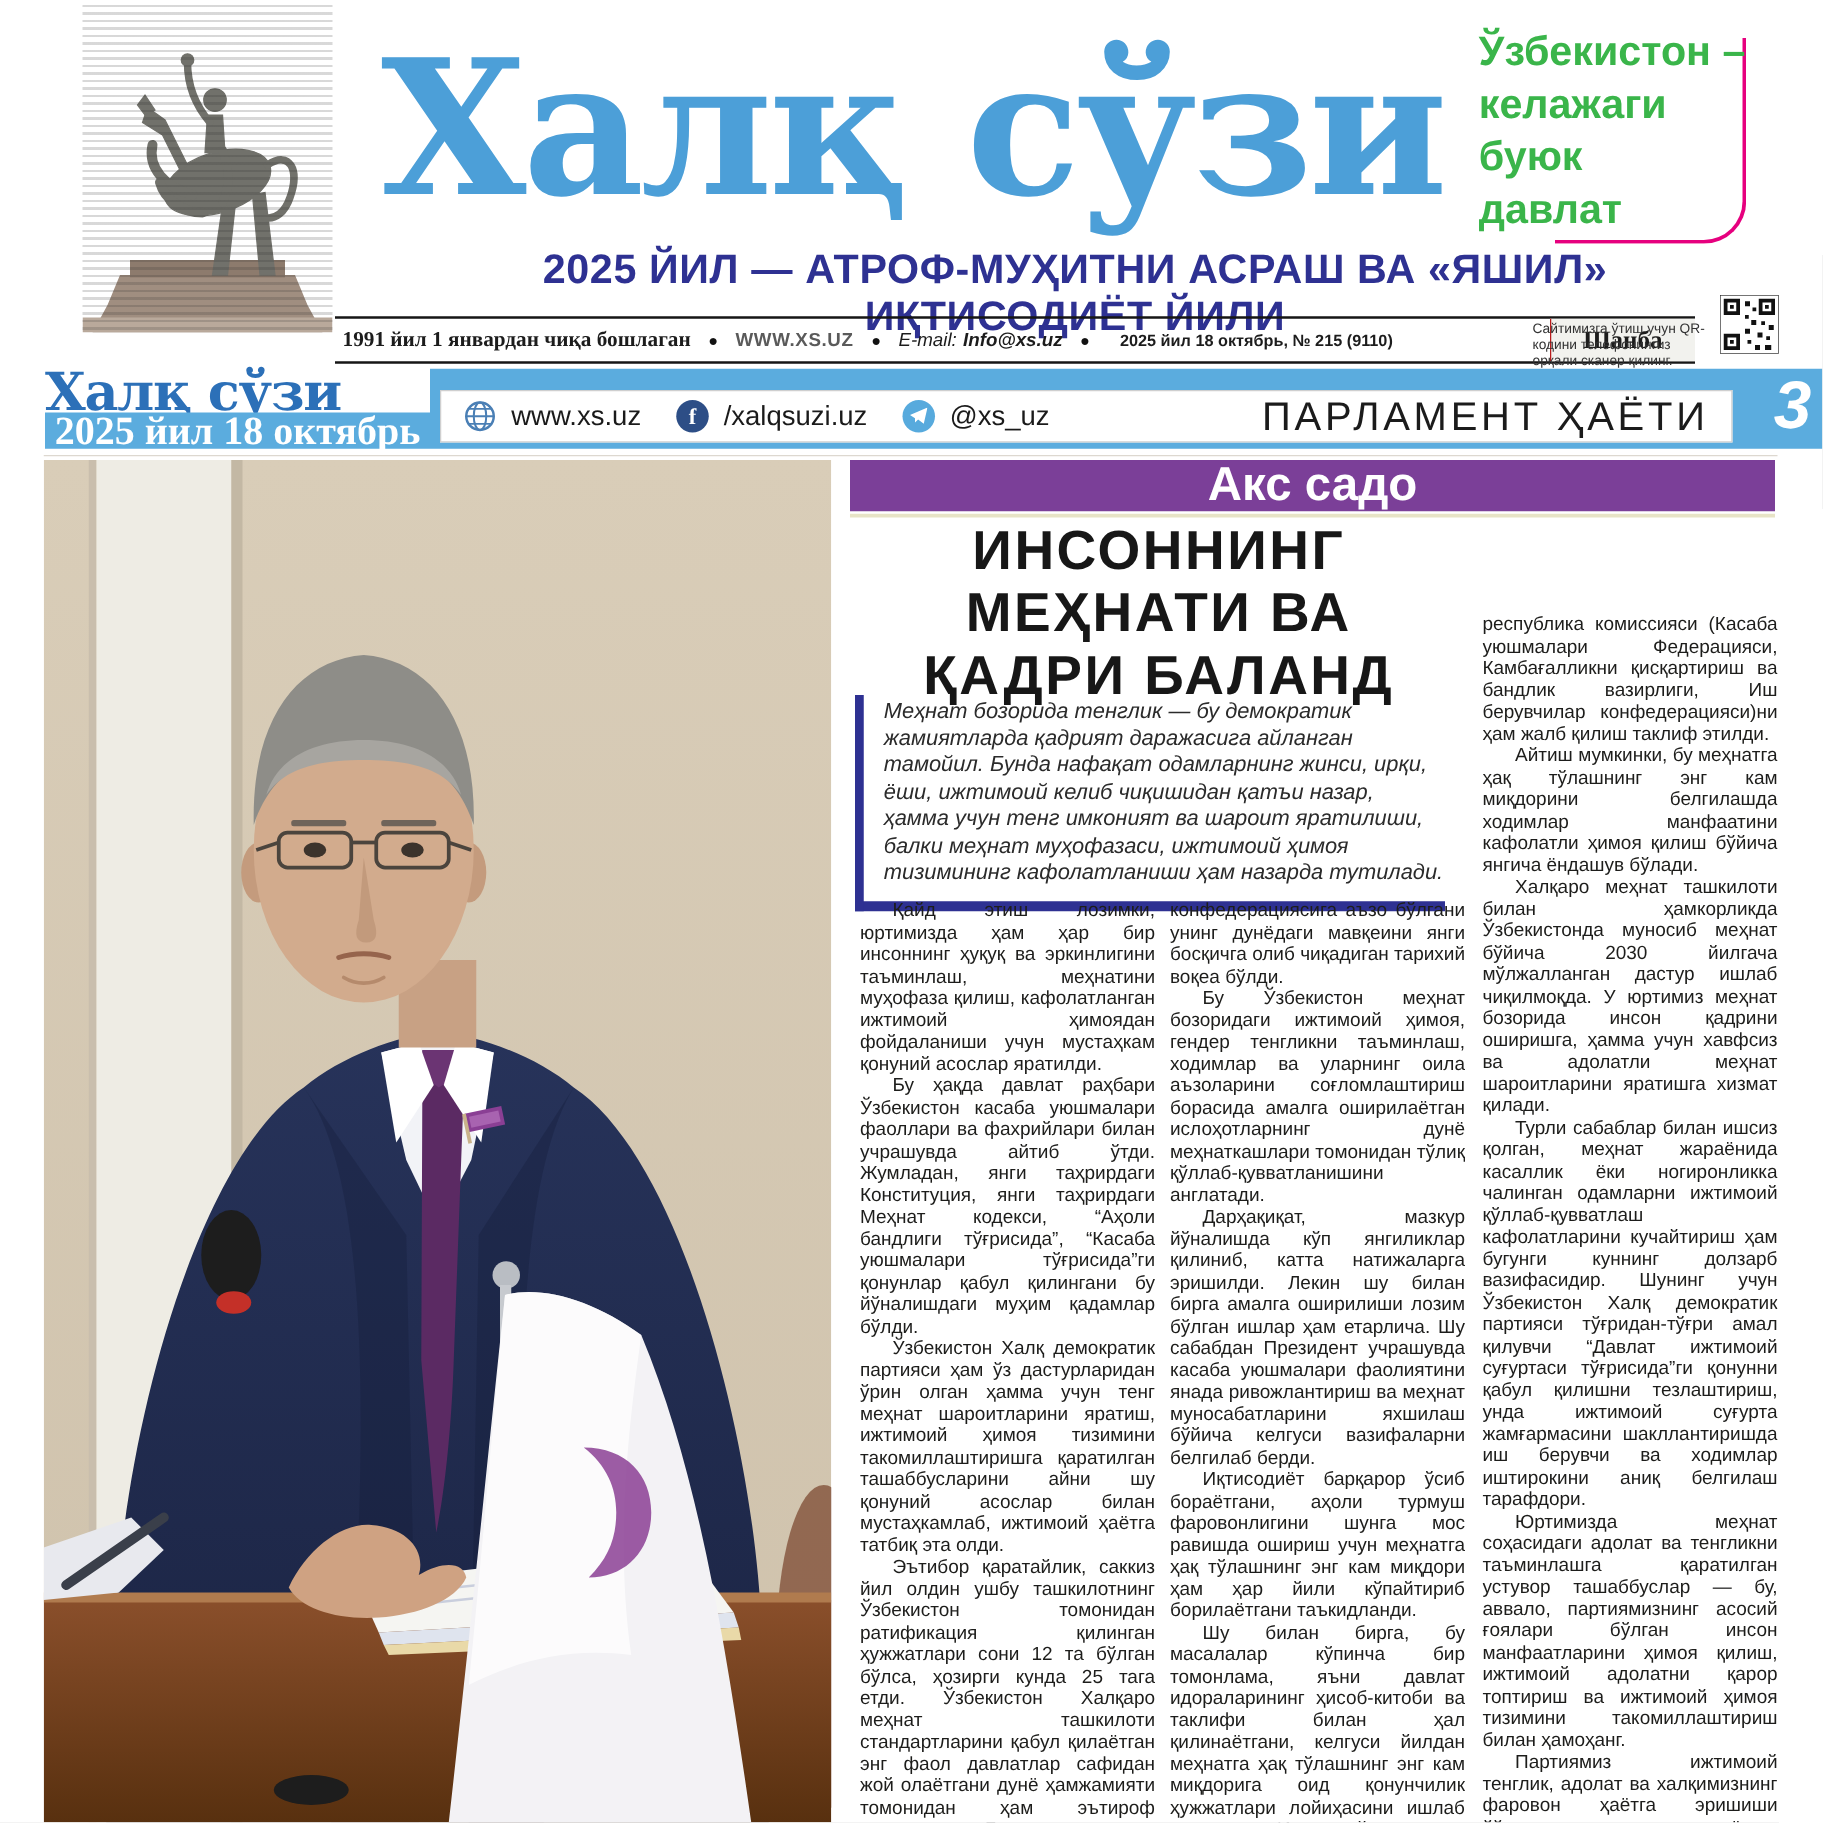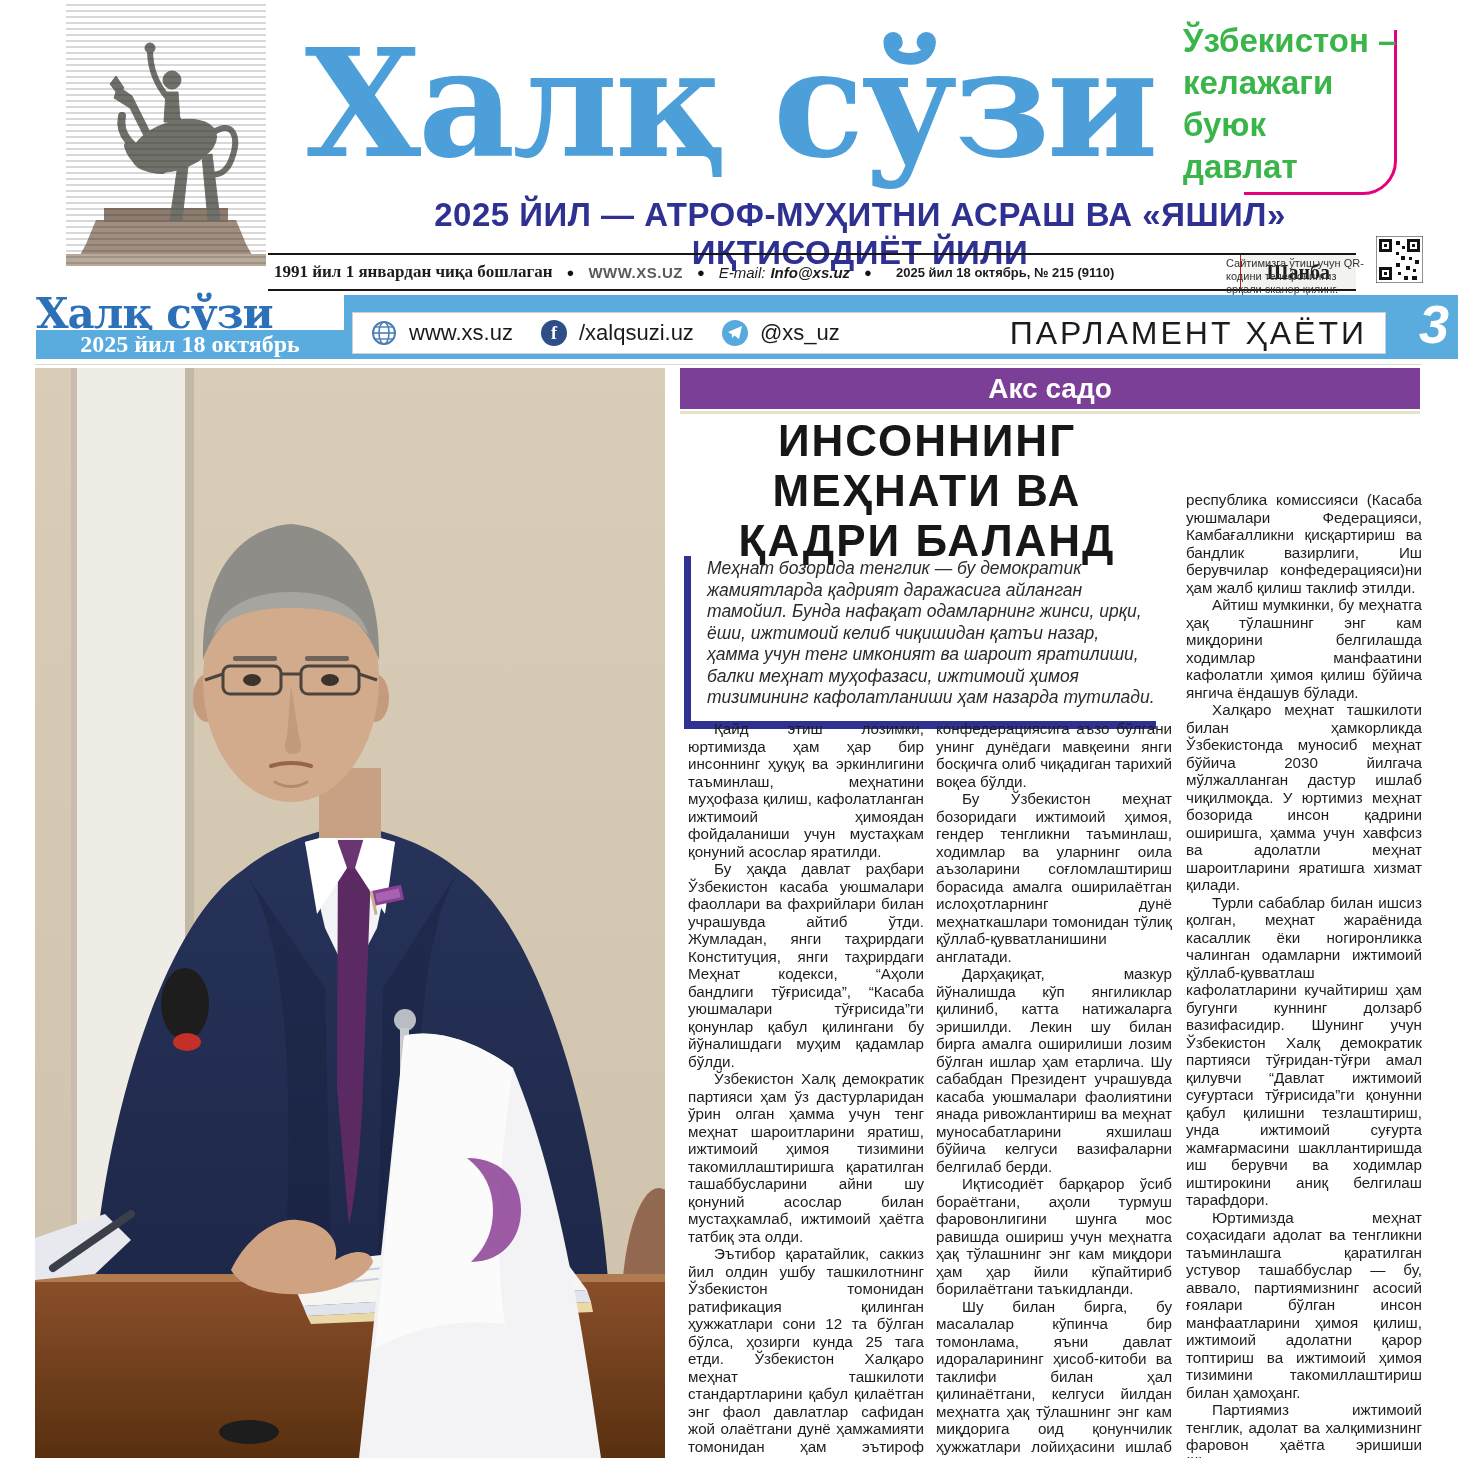--- a/index.html
+++ b/index.html
@@ -29,38 +29,38 @@
   .issue{font-weight:bold;font-size:13px;white-space:nowrap;padding:0 10px;}
   .weekday-box{margin-left:auto;height:100%;display:flex;align-items:center;padding:0 26px;
       border-left:1px solid #b91c1c;background:#f2f2ee;font-family:"Liberation Serif",serif;
       font-weight:bold;font-size:20px;}
   .qr-note{left:1226px;top:257px;width:148px;font-size:11px;line-height:13px;color:#333;}
   .qr{left:1376px;top:236px;width:47px;height:47px;}
 
   
   .logo2{left:36px;top:289px;font-family:"DejaVu Serif",serif;font-weight:bold;font-size:42px;color:#2c70b8;letter-spacing:-1px;}
   .date-bar{left:36px;top:330px;width:308px;height:29px;background:#5bacde;color:#fff;
-      font-weight:bold;font-size:24px;text-align:center;line-height:29px;font-family:"Liberation Serif",serif;}
+      font-weight:bold;font-size:32px;text-align:center;line-height:29px;font-family:"Liberation Serif",serif;}
   .blue-band{left:344px;top:295px;width:1114px;height:64px;background:#5bacde;}
   .white-inset{position:absolute;left:8px;top:17px;right:72px;bottom:5px;background:#fff;border:1px solid #cfcfcf;
       display:flex;align-items:center;justify-content:space-between;padding:0 18px;}
   .socials{display:flex;align-items:center;gap:12px;font-size:22px;color:#1a1a1a;}
   .socials .handle{margin-right:16px;}
   .circle-icon{width:26px;height:26px;border-radius:50%;display:inline-flex;align-items:center;justify-content:center;
       color:#fff;font-weight:bold;font-size:18px;}
   .fb{background:#2d4e86;font-family:"Liberation Serif",serif;}
   .tg{background:#57aadd;}
   .section-title{font-size:32px;letter-spacing:3px;color:#1b1b1b;white-space:nowrap;}
   .page-num{position:absolute;right:9px;top:-2px;color:#fff;font-weight:bold;font-size:54px;font-style:italic;}
   .hdr-divider{left:35px;top:364px;width:1387px;height:1px;background:#ddd8d0;}
 
   
   .photo{left:35px;top:368px;width:630px;height:1090px;}
   .rubric-bar{left:680px;top:368px;width:740px;height:41px;background:#7b3f98;display:flex;align-items:center;justify-content:center;}
-  .rubric-bar span{color:#fff;font-weight:bold;font-size:28px;}
+  .rubric-bar span{color:#fff;font-weight:bold;font-size:38px;}
   .rubric-line{left:680px;top:411px;width:740px;height:3px;background:#e7e3c6;}
   .headline{left:688px;top:416px;width:478px;text-align:center;font-weight:bold;
       font-size:44px;line-height:50px;letter-spacing:2px;color:#171717;}
   .headline span{display:block;white-space:nowrap;}
   .lead{left:684px;top:556px;width:472px;border-left:7px solid #2e3192;border-bottom:8px solid #2e3192;
       padding:2px 0 12px 16px;box-sizing:border-box;
       font-style:italic;font-size:17.5px;line-height:21.5px;color:#2b2b2b;text-align:left;}
   .col{position:absolute;overflow:hidden;}
   .col p{margin:0;font-size:15.2px;line-height:17.5px;text-align:justify;text-indent:26px;color:#1d1d1b;}
   .col p.cont{text-indent:0;}

